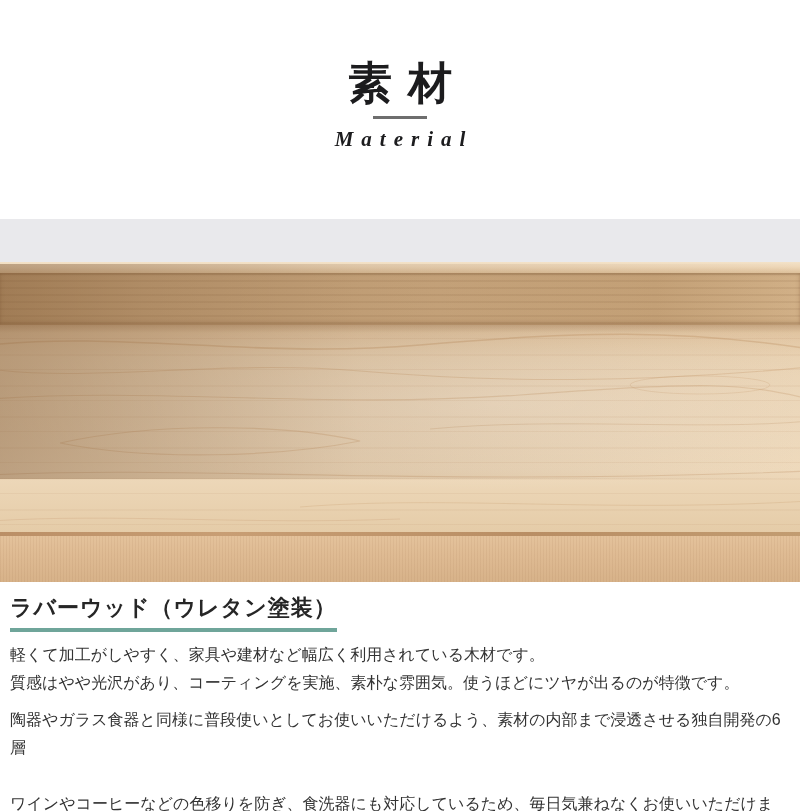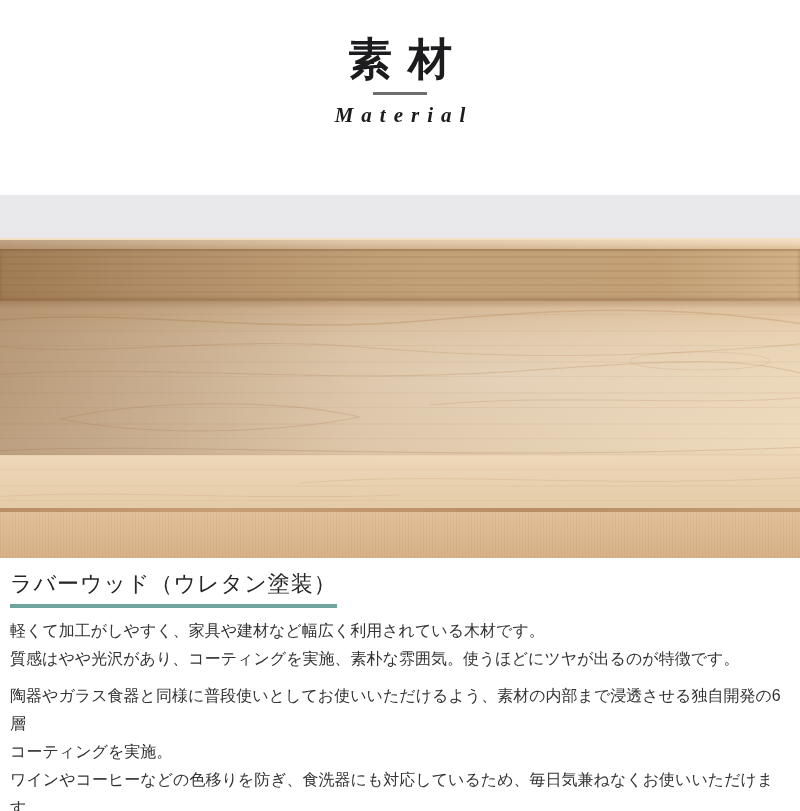--- a/index.html
+++ b/index.html
@@ -14,21 +14,21 @@
     --text:#333333;
   }
   *{margin:0;padding:0;box-sizing:border-box;}
   html,body{background:#ffffff;}
   body{
     width:800px;height:811px;overflow:hidden;
     font-family:"Liberation Sans","DejaVu Sans",sans-serif;
     color:var(--text);
   }
   
-  .header{height:195px;text-align:center;}
+  .header{height:195px;text-align:center;margin-top:24px;}
   .title{
     padding-top:37px;
     font-family:"Liberation Serif","DejaVu Serif",serif;
     font-weight:600;
     font-size:44px;line-height:1.05;
     letter-spacing:16px;padding-left:16px;
     color:#1c1c1e;
   }
   .title-divider{
     width:54px;height:3px;background:var(--divider);
@@ -81,21 +81,21 @@
     background:
       repeating-linear-gradient(90deg,rgba(148,102,66,0.09) 0 1px,rgba(0,0,0,0) 1px 3px),
       linear-gradient(180deg,#e4c29b 0%,var(--front) 45%,#d7b289 100%);
   }
   .grain{position:absolute;left:0;top:106px;width:800px;height:207px;}
   
   .content{padding:10px 10px 0;}
   .heading-wrap{display:inline-block;border-bottom:4px solid var(--accent);padding-bottom:7px;}
   .heading{
     font-family:"Liberation Serif","DejaVu Serif",serif;
-    font-weight:400;font-size:22px;line-height:1.2;color:#262626;
+    font-weight:700;font-size:22px;line-height:1.2;color:#262626;
     letter-spacing:1px;
   }
   .body-text{margin-top:9px;font-size:16px;line-height:28px;color:var(--text);}
 </style>
 </head>
 <body>
 
 <div class="page">
 
   <header class="header">
@@ -131,20 +131,20 @@
       <h2 class="heading">ラバーウッド（ウレタン塗装）</h2>
     </div>
 
     <p class="body-text">
       <span>軽くて加工がしやすく、家具や建材など幅広く利用されている木材です。</span><br>
       <span>質感はやや光沢があり、コーティングを実施、素朴な雰囲気。使うほどにツヤが出るのが特徴です。</span>
     </p>
 
     <p class="body-text">
       <span>陶器やガラス食器と同様に普段使いとしてお使いいただけるよう、素材の内部まで浸透させる独自開発の6層</span><br>
-      <span>コーティングを実施。</span><br>
+      <br>
       <span>ワインやコーヒーなどの色移りを防ぎ、食洗器にも対応しているため、毎日気兼ねなくお使いいただけます。</span>
     </p>
 
     
   </section>
 
 </div>
 
 </body></html>

